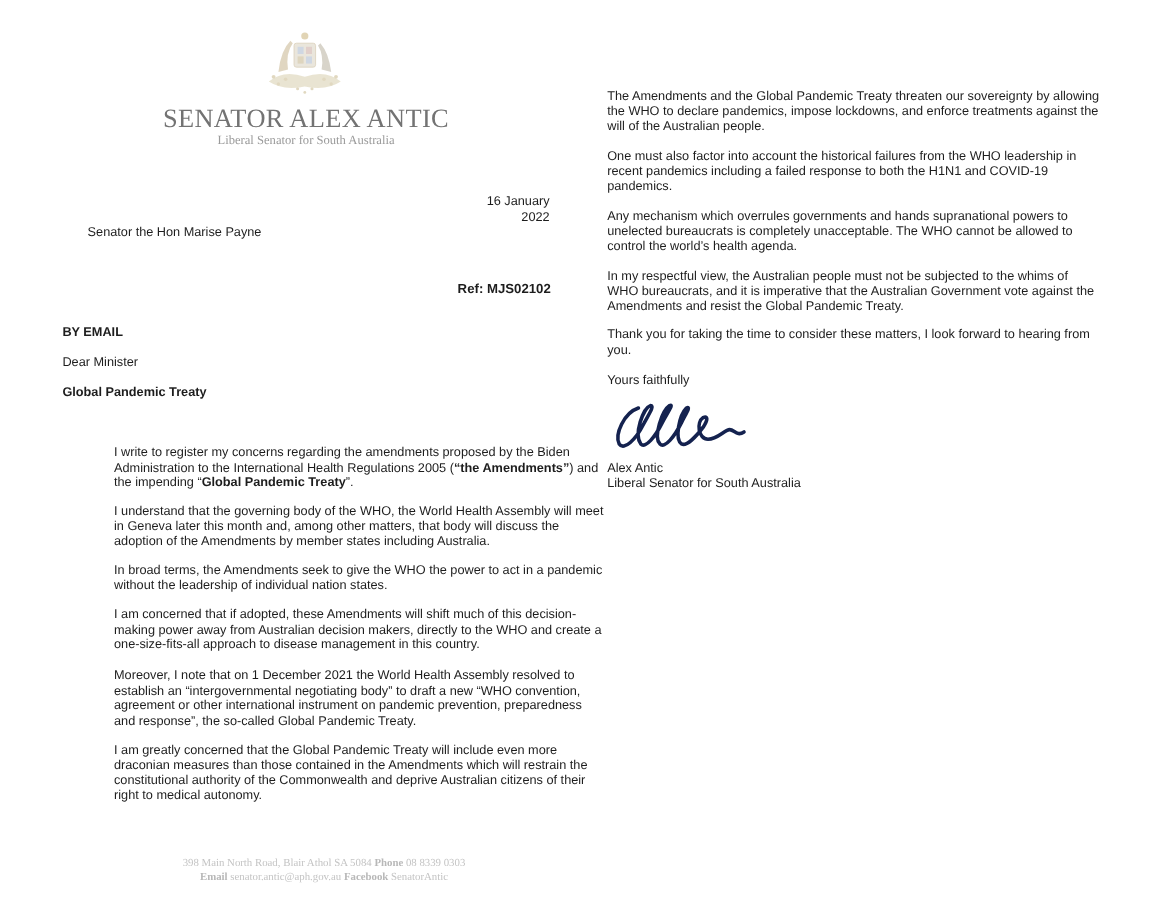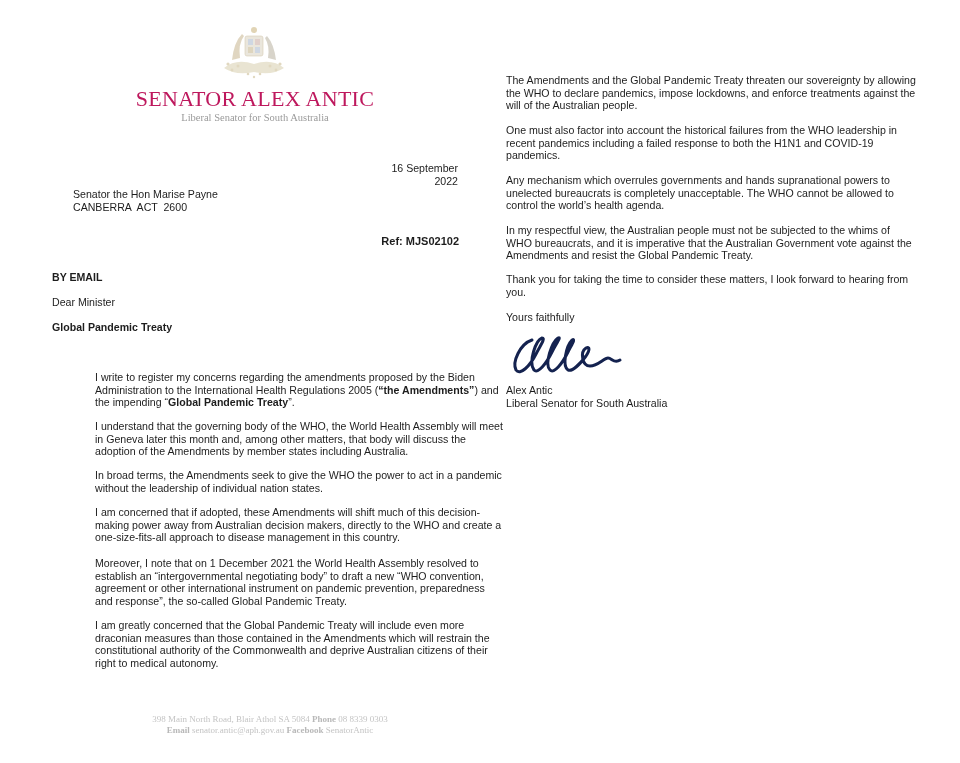--- a/index.html
+++ b/index.html
@@ -4,21 +4,21 @@
 <style>
   html, body { margin: 0; padding: 0; }
   body {
     width: 960px; height: 763px; background: #ffffff; position: relative; overflow: hidden;
     font-family: "Liberation Sans", sans-serif; color: #1a1a1a;
   }
   .abs { position: absolute; }
   .crest { left: 218px; top: 24px; width: 72px; height: 56px; }
   .lh-name {
     left: 130px; top: 86px; width: 250px; text-align: center;
-    font-family: "Liberation Serif", serif; font-size: 22px; color: #be185d; letter-spacing: 0.3px;
+    font-family: "Liberation Serif", serif; font-size: 22px; color: #737373; letter-spacing: 0.3px;
     white-space: nowrap;
   }
   .lh-sub {
     left: 130px; top: 112px; width: 250px; text-align: center;
     font-family: "Liberation Serif", serif; font-size: 10.5px; color: #9a9a9a; white-space: nowrap;
   }
   .txt { font-size: 10.6px; line-height: 12.6px; color: #1d1d1d; }
   .date { left: 380px; top: 162px; width: 78px; text-align: right; }
   .addr { left: 52px; top: 188px; width: 300px; margin-left: 21px; }
   .ref { left: 330px; top: 235px; width: 129px; text-align: right; font-weight: bold; font-size: 11px; }
@@ -73,24 +73,23 @@
         <circle cx="30" cy="50" r="1.3"></circle>
           <circle cx="42" cy="50" r="1.3"></circle>
           <circle cx="36" cy="53" r="1.2"></circle>
       </g>
     </g>
   </svg>
 </div>
 <div class="abs lh-name">SENATOR ALEX ANTIC</div>
 <div class="abs lh-sub">Liberal Senator for South Australia</div>
 
-<div class="abs txt date">16 September 2022</div>
+<div class="abs txt date">16 January 2022</div>
 <div class="abs txt addr">
   <div>Senator the Hon Marise Payne</div>
-  <div style="white-space:pre;">CANBERRA  ACT  2600</div>
 </div>
 <div class="abs txt ref">Ref: MJS02102</div>
 
 <div class="abs txt byemail">BY EMAIL</div>
 <div class="abs txt dear">Dear Minister</div>
 <div class="abs txt subject">
   <div>Global Pandemic Treaty</div>
 </div>
 
 <p class="abs txt para p1"><span>I write to register my concerns regarding the amendments proposed by the Biden Administration to the International Health Regulations 2005 (</span><b>“the Amendments”</b><span>) and the impending “</span><b>Global Pandemic Treaty</b><span>”.</span></p>

